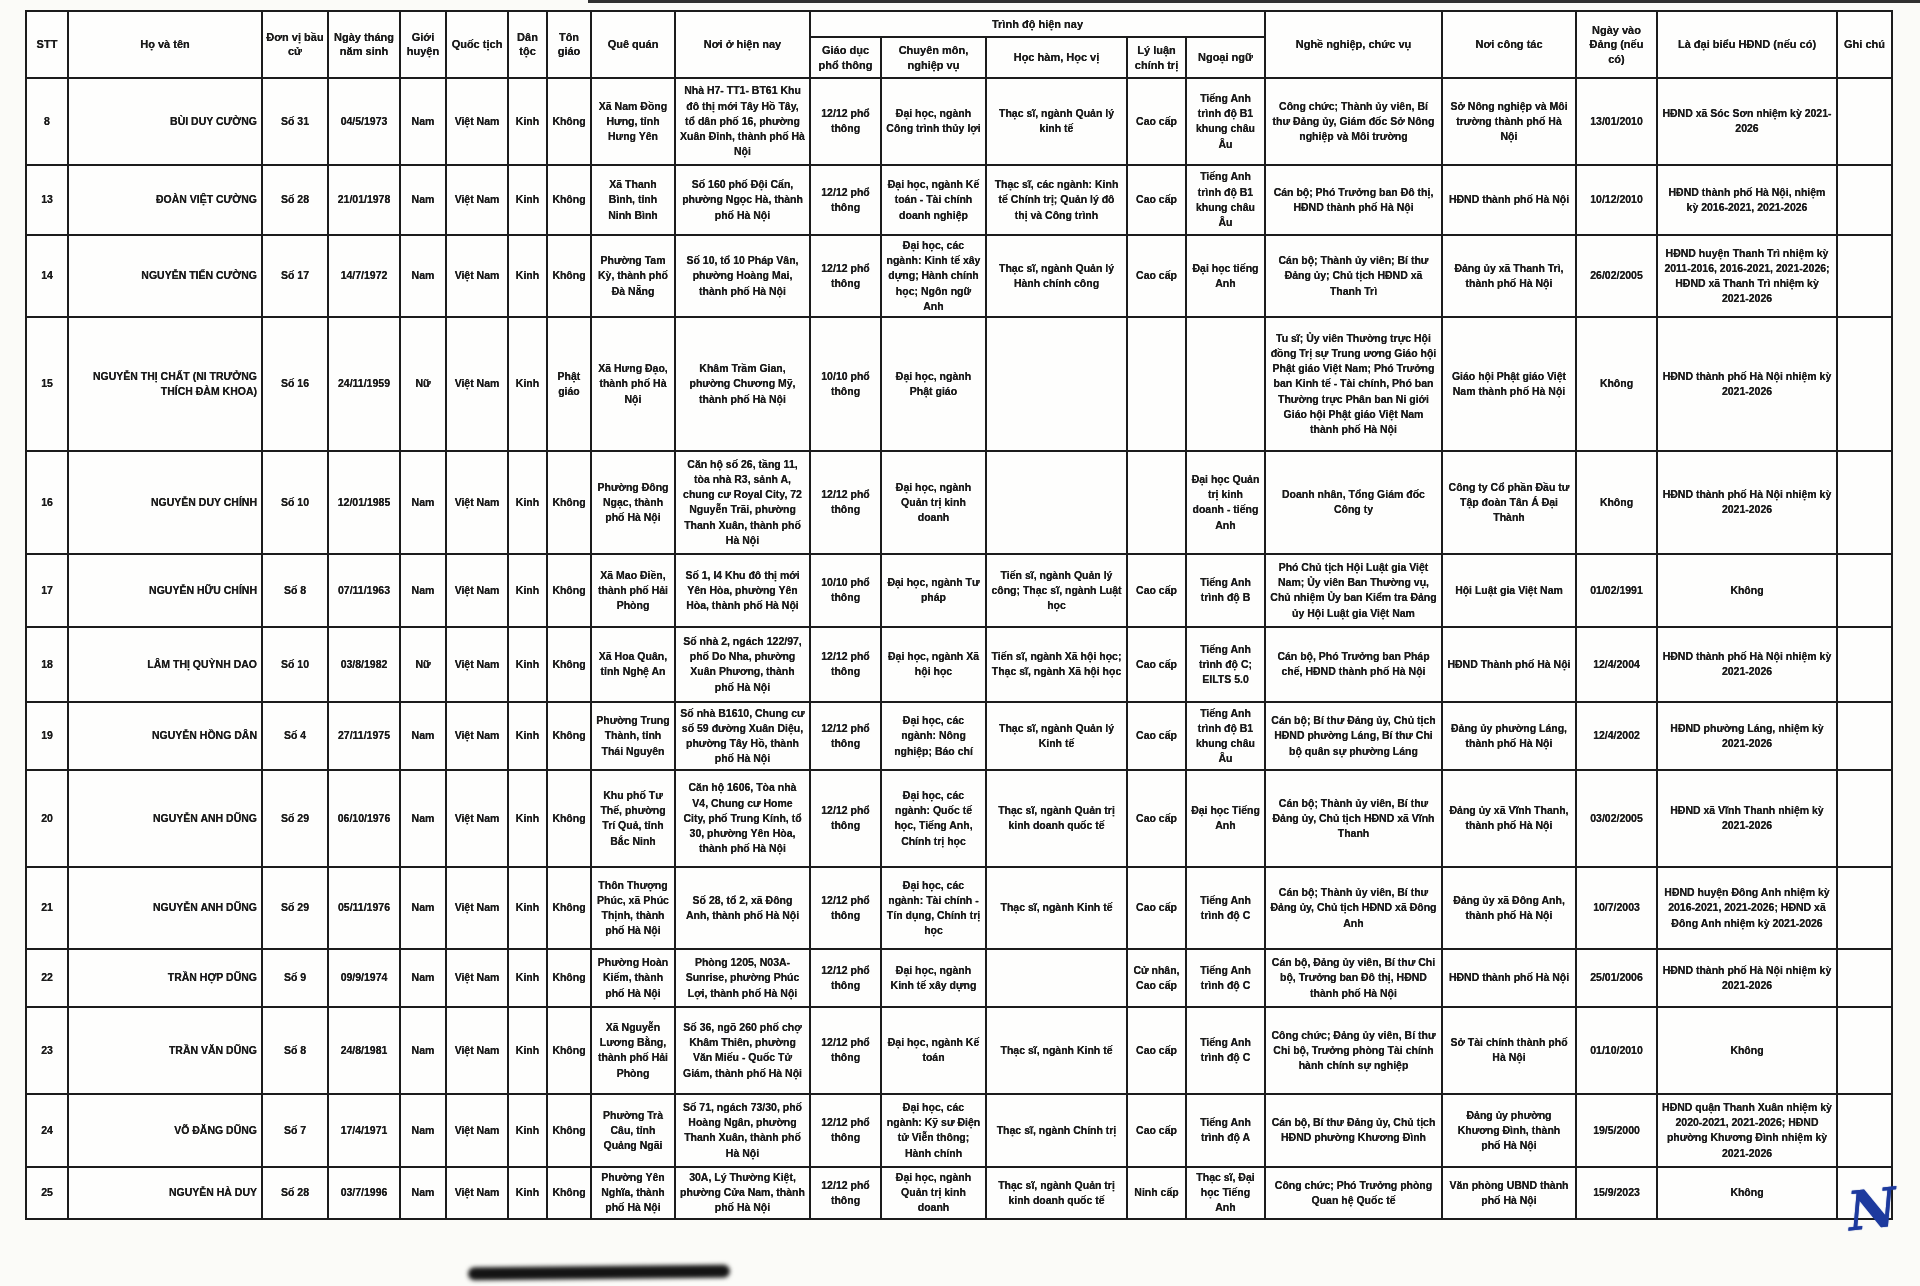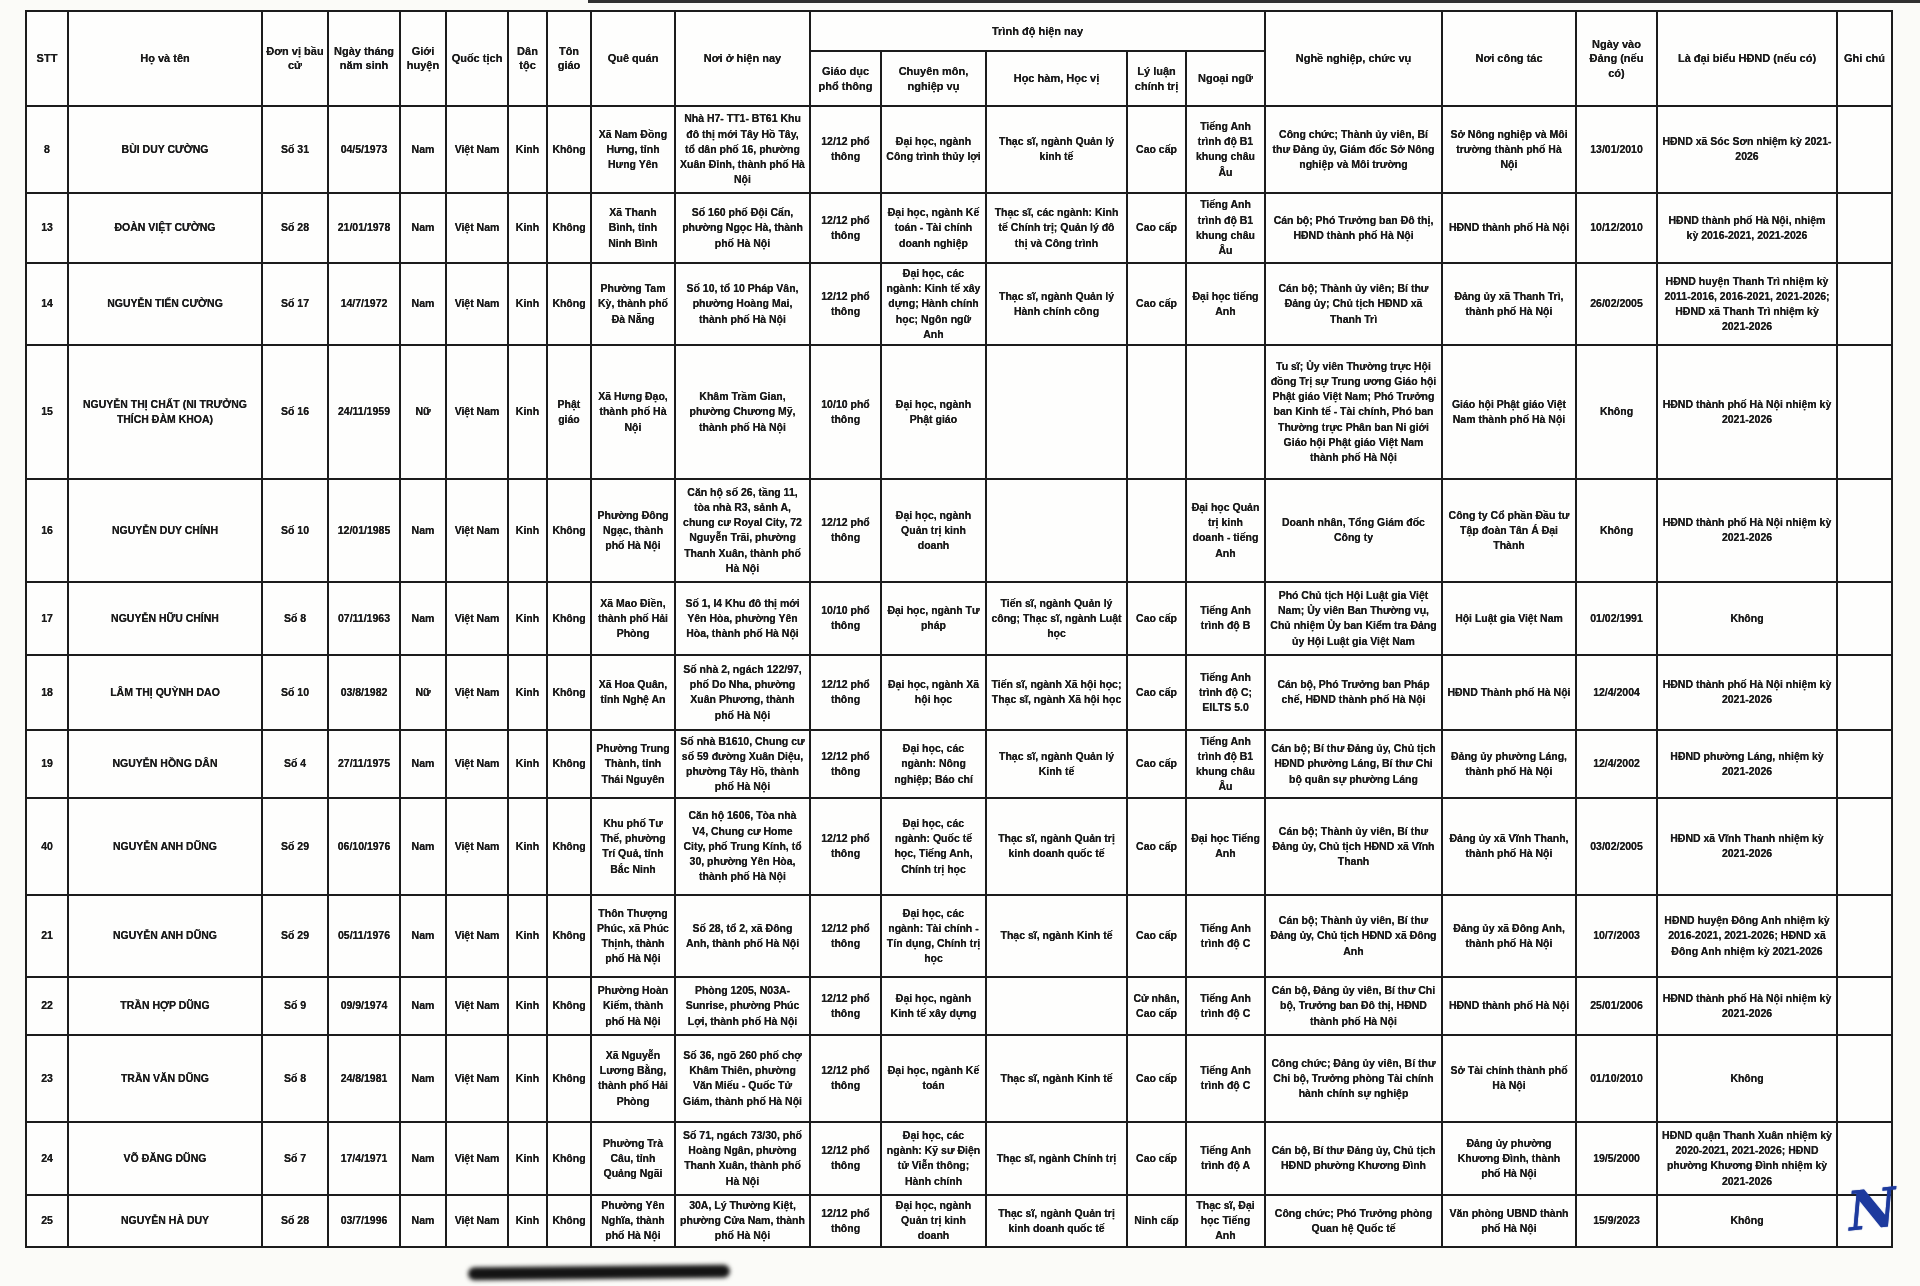--- a/index.html
+++ b/index.html
@@ -23,22 +23,22 @@
     background:#fefefd;
   }
   .delegates th,.delegates td{
     border:2px solid #1c1c1c;
     padding:2px 4px;
     font-size:10.5px;font-weight:700;line-height:1.45;
     text-align:center;vertical-align:middle;
     word-wrap:break-word;overflow:hidden;
     text-shadow:0 0 .4px currentColor;
   }
-  .delegates th{font-size:11px;line-height:1.3;padding:12px 3px;}
-  .delegates td.name-cell{text-align:center;}
+  .delegates th{font-size:11px;line-height:1.3;padding:5px 3px;}
+  .delegates td.name-cell{text-align:right;}
   .delegates tbody tr td{border-top-width:2.5px;border-bottom-width:2.5px;}
   .signature{
     position:absolute;left:1848px;top:1178px;width:70px;height:70px;
     color:#1d3a9e;
     font-family:"DejaVu Serif","Liberation Serif",serif;
     font-style:italic;font-weight:700;font-size:54px;line-height:60px;
     transform:rotate(-6deg);
     text-shadow:0 0 1px #1d3a9e;
     user-select:none;
   }
@@ -269,21 +269,21 @@
         <td>Thạc sĩ, ngành Quản lý Kinh tế</td>
         <td>Cao cấp</td>
         <td>Tiếng Anh trình độ B1 khung châu Âu</td>
         <td>Cán bộ; Bí thư Đảng ủy, Chủ tịch HĐND phường Láng, Bí thư Chi bộ quân sự phường Láng</td>
         <td>Đảng ủy phường Láng, thành phố Hà Nội</td>
         <td>12/4/2002</td>
         <td>HĐND phường Láng, nhiệm kỳ 2021-2026</td>
         <td></td>
       </tr>
       <tr style="height: 97px;">
-        <td>40</td>
+        <td>20</td>
         <td class="name-cell">NGUYỄN ANH DŨNG</td>
         <td>Số 29</td>
         <td>06/10/1976</td>
         <td>Nam</td>
         <td>Việt Nam</td>
         <td>Kinh</td>
         <td>Không</td>
         <td>Khu phố Tư Thế, phường Trí Quả, tỉnh Bắc Ninh</td>
         <td>Căn hộ 1606, Tòa nhà V4, Chung cư Home City, phố Trung Kính, tổ 30, phường Yên Hòa, thành phố Hà Nội</td>
         <td>12/12 phổ thông</td>

